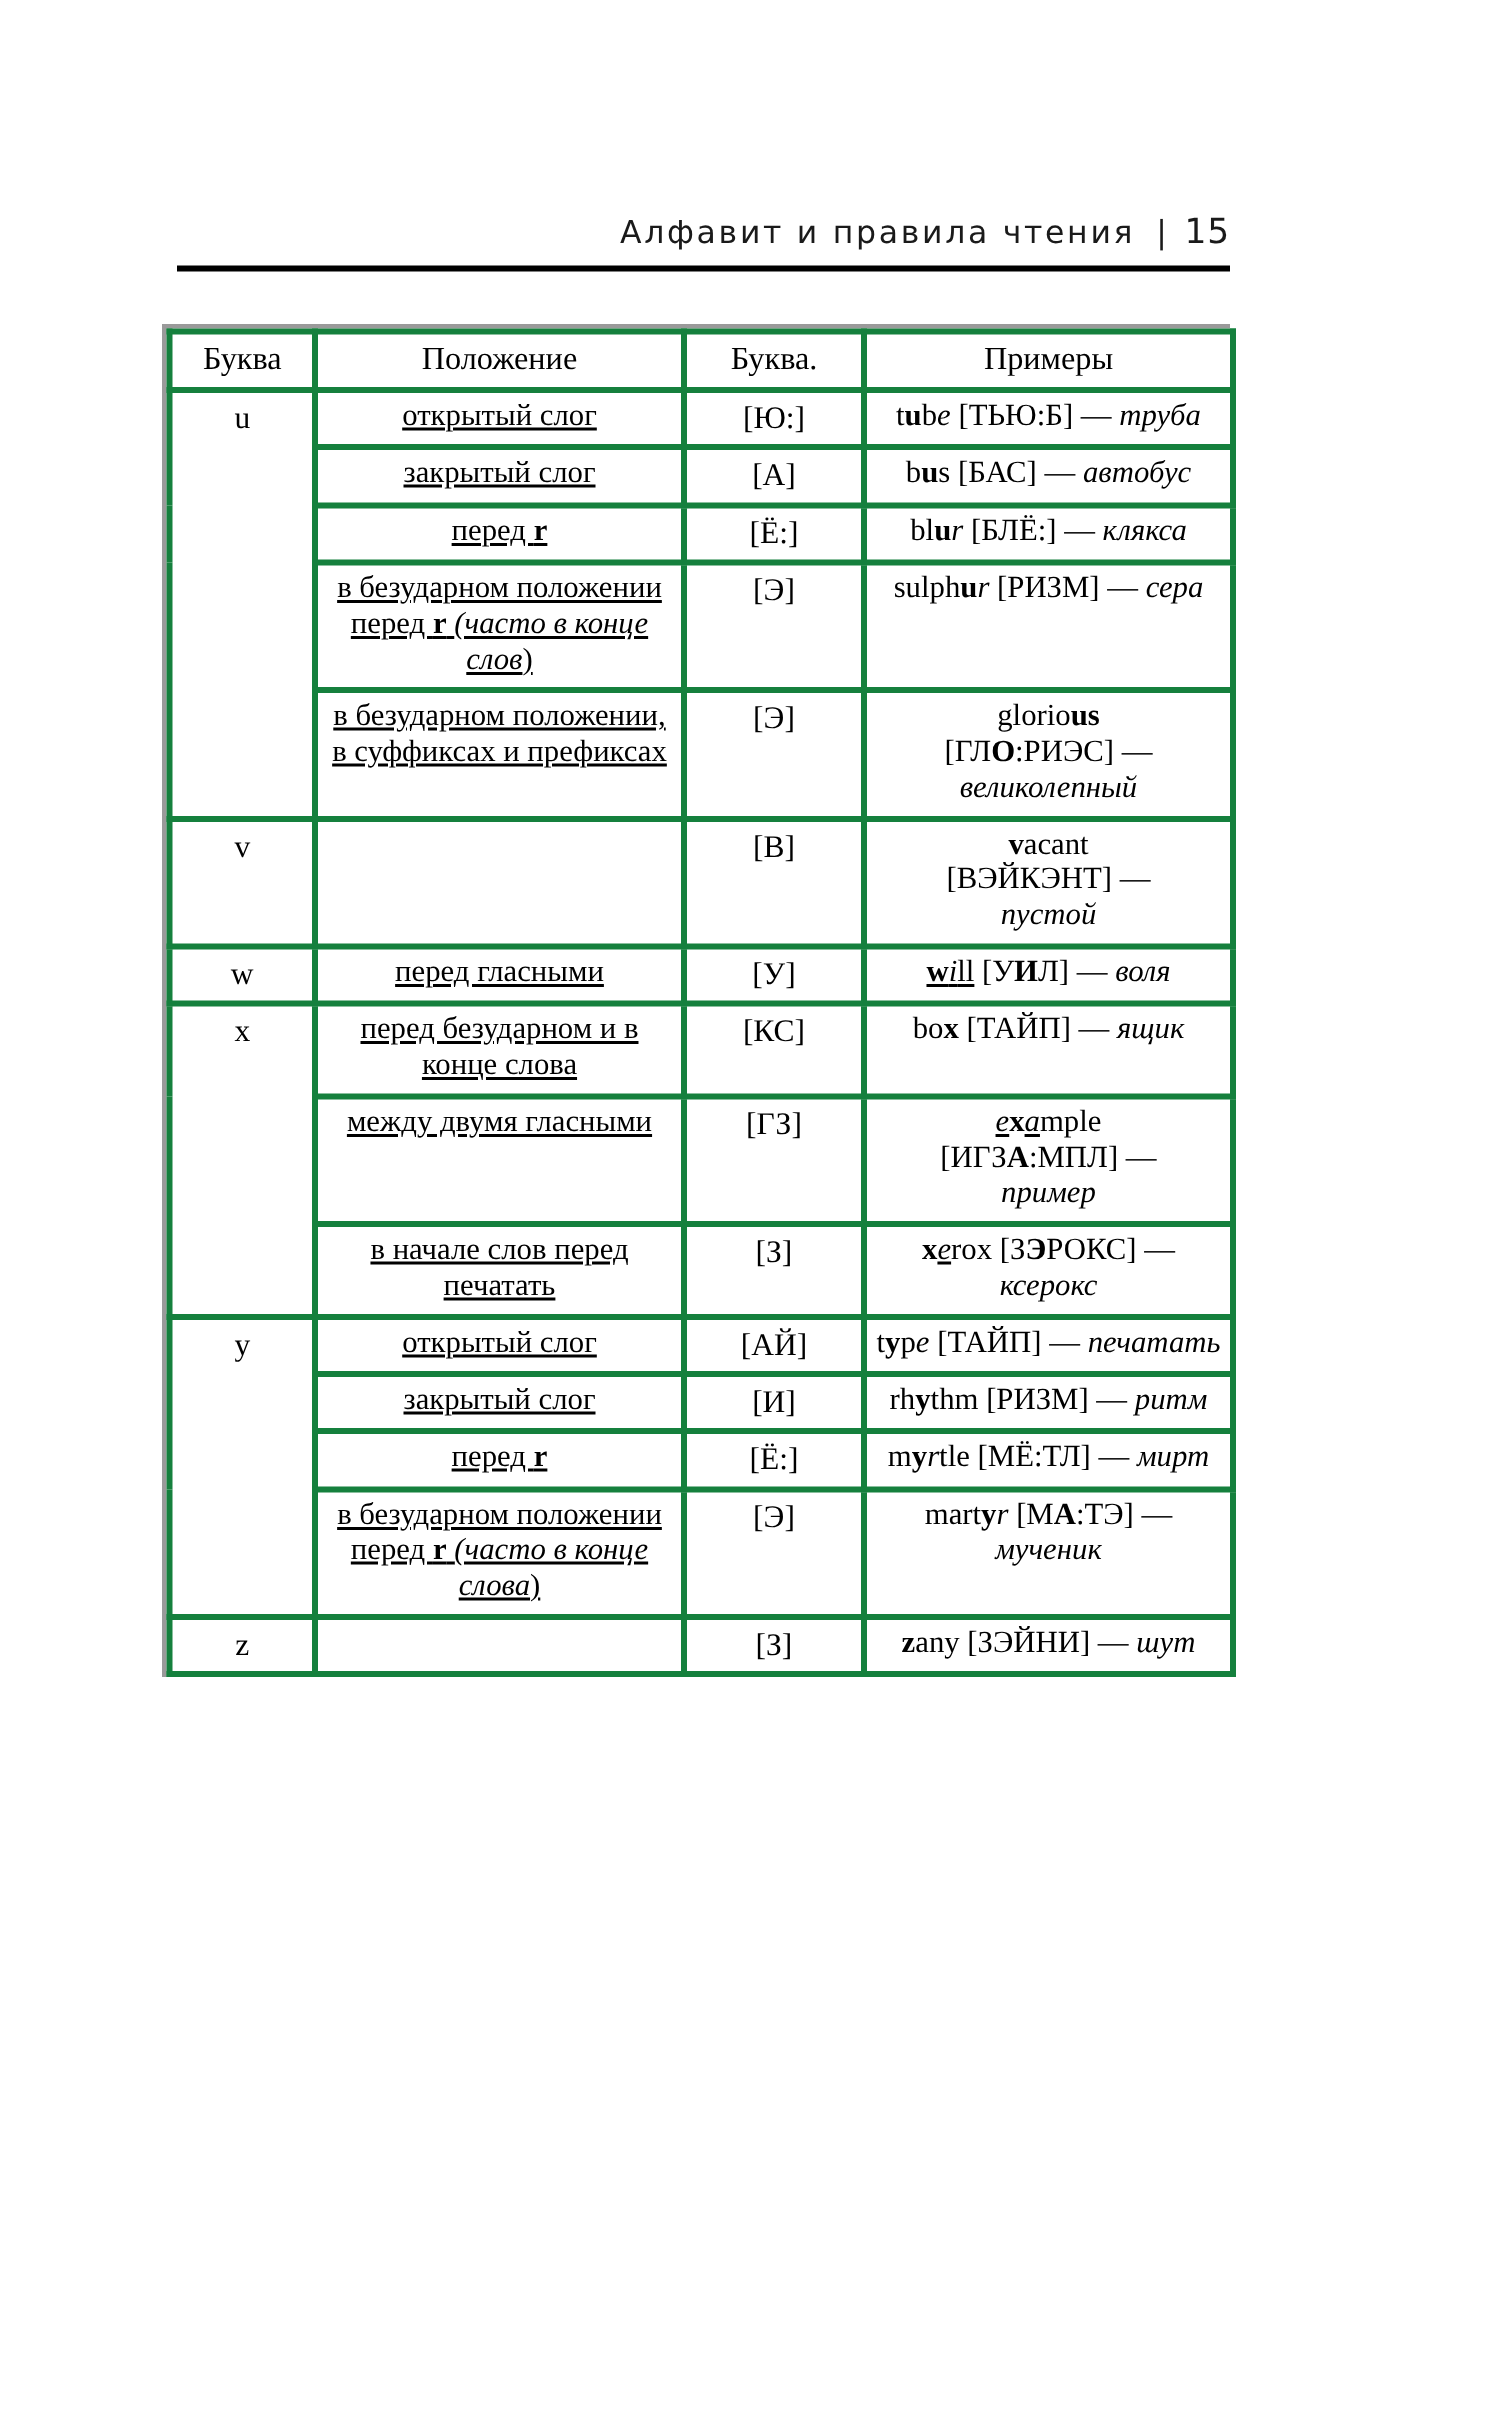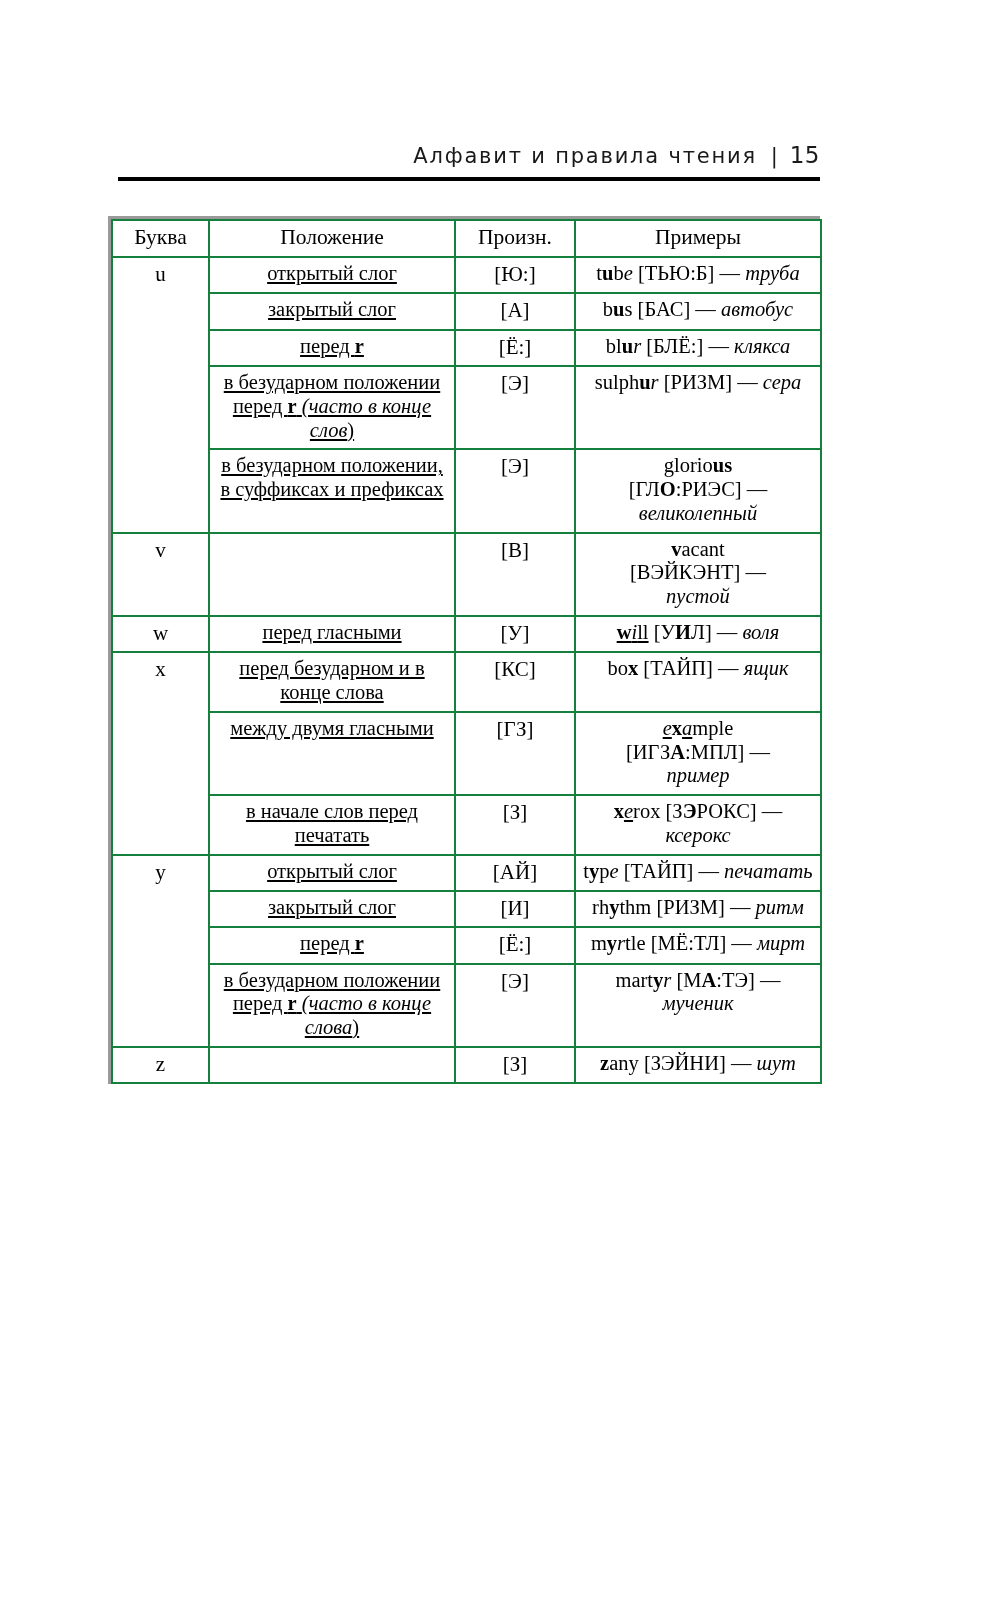--- a/index.html
+++ b/index.html
@@ -68,21 +68,21 @@
     box-sizing: border-box;
   }
   table.rules {
     border-collapse: collapse;
     width: 709px;
     table-layout: fixed;
     font-size: 20.5px;
     line-height: 1.16;
   }
   table.rules td, table.rules th {
-    border: 2px solid #15803d;
+    border: 4px solid #15803d;
     padding: 4px 6px 6px 6px;
     vertical-align: top;
     text-align: center;
     font-weight: normal;
     box-sizing: border-box;
   }
   
   col.c-letter { width: 97px; }
   col.c-pos    { width: 246px; }
   col.c-pron   { width: 120px; }
@@ -138,21 +138,21 @@
       <colgroup>
         <col class="c-letter">
           <col class="c-pos">
           <col class="c-pron">
           <col class="c-ex">
       </colgroup>
       <thead>
         <tr>
           <th>Буква</th>
           <th>Положение</th>
-          <th>Произн.</th>
+          <th>Буква.</th>
           <th>Примеры</th>
         </tr>
       </thead>
       <tbody>
 
         <tr class="grouprow">
           <td class="letter" rowspan="5">u</td>
           <td class="pos">открытый слог</td>
           <td class="pron">[Ю:]</td>
           <td class="ex">

